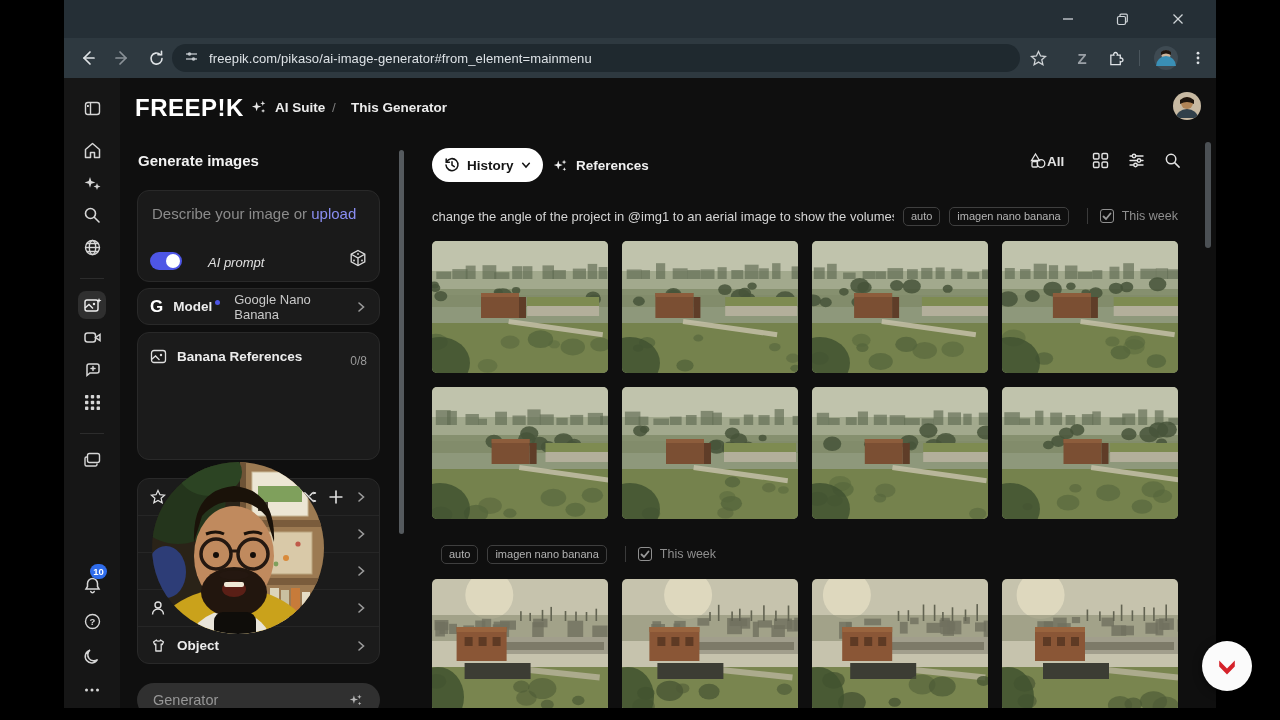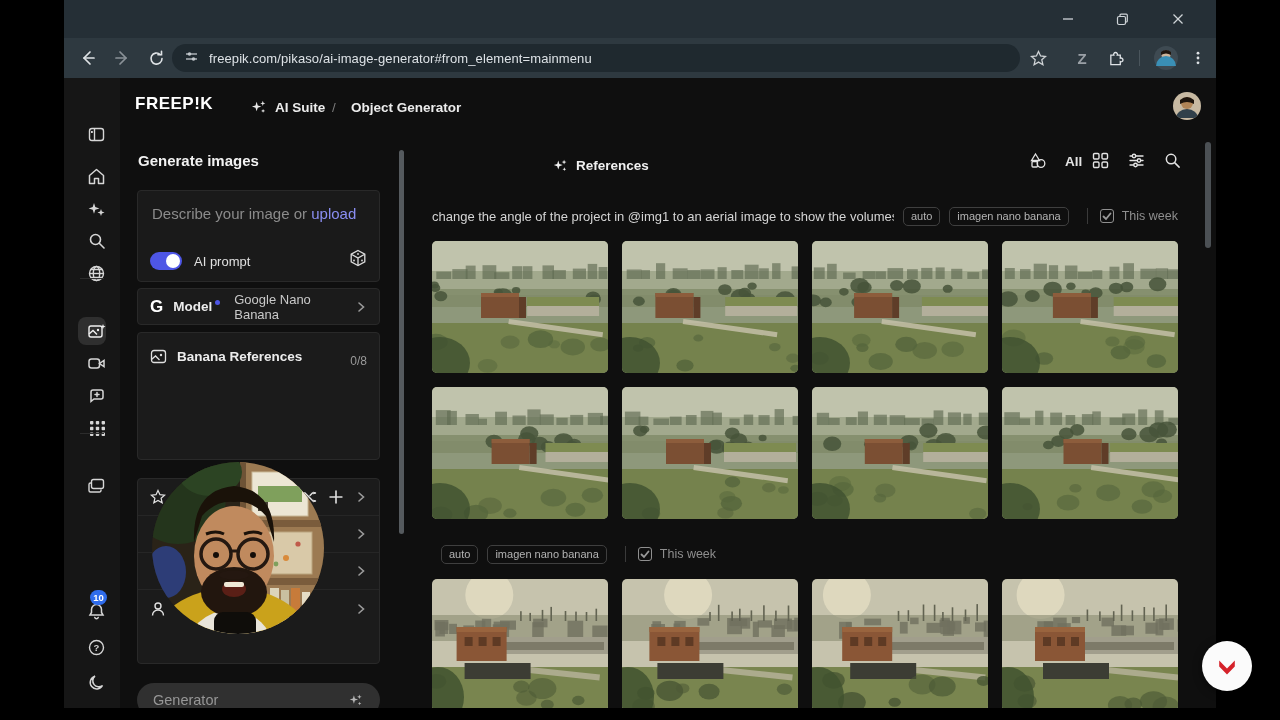--- a/index.html
+++ b/index.html
@@ -14,30 +14,30 @@
   .winctl { position:absolute; top:0; height:38px; width:40px; display:flex; align-items:center; justify-content:center; color:#cfd4d8; }
   .toolbar { position:absolute; left:0; top:38px; width:100%; height:40px; background:#2e3940; display:flex; align-items:center; }
   .navbtn { width:28px; height:28px; margin-left:6px; display:flex; align-items:center; justify-content:center; border-radius:50%; }
   .urlpill { position:absolute; left:108px; top:44px; width:848px; height:28px; background:#1f292f; border-radius:14px; display:flex; align-items:center; padding:0 12px; }
   .urltext { color:#dde2e6; font-size:13px; margin-left:10px; letter-spacing:0.1px; }
   .tb-ico { position:absolute; top:44px; height:28px; width:28px; display:flex; align-items:center; justify-content:center; }
 
   
   .app { position:absolute; left:0; top:78px; width:1152px; height:634px; background:#0f0f0f; }
   .rail { position:absolute; left:0; top:0; width:56px; height:634px; background:#161616; }
-  .rail-ico { position:absolute; left:14px; width:28px; height:28px; display:flex; align-items:center; justify-content:flex-end; border-radius:8px;margin-top:26px; }
+  .rail-ico { position:absolute; left:14px; width:28px; height:28px; display:flex; align-items:center; justify-content:center; border-radius:8px; }
   .rail-div { position:absolute; left:16px; width:24px; height:1px; background:#2c2c2c; }
   .rail-active { background:#2f2f2f; }
 
-  .appheader-logo { position:absolute; left:71px; top:16px; color:#fff; font-size:17px; font-weight:800; letter-spacing:0.5px; }
+  .appheader-logo { position:absolute; left:71px; top:16px; color:#fff; font-size:24px; font-weight:800; letter-spacing:0.5px; }
   .crumb { position:absolute; top:22px; color:#ececec; font-size:13.5px; font-weight:600; }
 
   
   .panel-title { position:absolute; left:74px; top:74px; color:#f2f2f2; font-size:15px; font-weight:700; }
-  .card { position:absolute; left:73px; width:243px; background:#1b1b1b; border:1px solid #292929; border-radius:4px; }
+  .card { position:absolute; left:73px; width:243px; background:#1b1b1b; border:1px solid #292929; border-radius:12px; }
   .ph-text { color:#8b8b8b; font-size:15px; }
   .ph-link { color:#8a8ef2; font-size:15px; }
   .toggle { width:32px; height:18px; border-radius:9px; background:#4e56e6; position:relative; }
   .toggle .knob { position:absolute; right:2px; top:2px; width:14px; height:14px; border-radius:50%; background:#fff; }
   .row37 { height:37px; display:flex; align-items:center; padding:0 12px; border-bottom:1px solid #262626; }
   .row37:last-child { border-bottom:none; }
   .rowlabel { color:#ececec; font-size:13.5px; font-weight:700; margin-left:10px; }
   .addbox { position:absolute; left:70px; top:44px; width:74px; height:70px; border:1.5px dashed #4a4a4a; border-radius:10px;
     display:flex; flex-direction:column; align-items:center; justify-content:center; gap:6px; color:#e0e0e0; font-size:13px; }
   .genbtn { position:absolute; left:73px; top:605px; width:243px; height:34px; background:#303030; border-radius:17px;
@@ -265,37 +265,37 @@
     <div class="appheader-logo">FREEP!K</div>
     <div class="abs" style="left:186px; top:20px;">
       <svg width="18" height="18" viewBox="0 0 19 19" fill="#e8e8e8">
           <path d="M7 4 L8.2 7.8 L12 9 L8.2 10.2 L7 14 L5.8 10.2 L2 9 L5.8 7.8 Z"></path>
           <path d="M13.5 3 L14.2 5 L16.2 5.7 L14.2 6.4 L13.5 8.4 L12.8 6.4 L10.8 5.7 L12.8 5 Z"></path>
           <path d="M13.8 11.5 L14.4 13 L15.9 13.6 L14.4 14.2 L13.8 15.7 L13.2 14.2 L11.7 13.6 L13.2 13 Z"></path>
         </svg>
     </div>
     <div class="crumb" style="left:211px;">AI Suite</div>
     <div class="crumb" style="left:268px; color:#7a7a7a; font-weight:400;">/</div>
-    <div class="crumb" style="left:287px;">Object Generator</div>
+    <div class="crumb" style="left:287px;">This Generator</div>
     <div class="abs" style="left:1109px; top:14px; width:28px; height:28px; border-radius:50%; overflow:hidden;">
       <svg width="28" height="28" viewBox="0 0 28 28">
           <rect width="28" height="28" fill="#c7b9a2"></rect>
           <circle cx="14" cy="11" r="6" fill="#b08456"></circle>
           <path d="M3 26 a11 9 0 0 1 22 0 z" fill="#31404a"></path>
           <path d="M7 8 q7-6 14 0 v4 q-7-4-14 0z" fill="#1d140c"></path>
         </svg>
     </div>
 
     <div class="panel-title">Generate images</div>
 
     <div class="card" style="top:112px; height:92px; background:#1a1a1a;">
       <div style="padding:14px 14px 0 14px;">
         <span class="ph-text">Describe your image or </span><span class="ph-link">upload</span>
       </div>
-      <div style="position:absolute; left:12px; bottom:11px; display:flex; align-items:center; gap:12px;">
+      <div style="position:absolute; left:12px; bottom:11px; display:flex; align-items:flex-end; gap:26px;font-style:italic;">
         <div class="toggle">
             <div class="knob"></div>
           </div>
         <span style="color:#e0e0e0; font-size:13px;">AI prompt</span>
       </div>
       <div style="position:absolute; right:12px; bottom:10px;">
         <svg width="18" height="18" viewBox="0 0 18 18" fill="none" stroke="#dcdcdc" stroke-width="1.3">
             <path d="M9 1.5 L15.8 5.2 V12.8 L9 16.5 L2.2 12.8 V5.2 Z"></path>
             <path d="M2.2 5.2 L9 9 L15.8 5.2 M9 9 V16.5"></path>
             <circle cx="9" cy="5" r="0.9" fill="#dcdcdc" stroke="none"></circle>
@@ -361,44 +361,65 @@
       <div class="row37">
         <svg width="16" height="16" viewBox="0 0 16 16" fill="none" stroke="#e0e0e0" stroke-width="1.4">
             <circle cx="8" cy="5" r="3"></circle>
             <path d="M2.5 14.5 a5.5 5.5 0 0 1 11 0"></path>
           </svg>
         <span style="flex:1;"></span>
         <svg width="12" height="12" viewBox="0 0 12 12" fill="none" stroke="#9a9a9a" stroke-width="1.6" stroke-linecap="round">
             <path d="M4 2 L8.5 6 L4 10"></path>
           </svg>
       </div>
+      <div class="row37">
+        <svg width="17" height="17" viewBox="0 0 17 17" fill="none" stroke="#e0e0e0" stroke-width="1.3" stroke-linejoin="round">
+            <path d="M3.5 5 L6.5 3 C6.5 4.6 10.5 4.6 10.5 3 L13.5 5 L12.2 7.6 L11.2 7 L11.2 14 L5.8 14 L5.8 7 L4.8 7.6 Z"></path>
+          </svg>
+        <span class="rowlabel">Object</span>
+        <span style="flex:1;"></span>
+        <svg width="12" height="12" viewBox="0 0 12 12" fill="none" stroke="#9a9a9a" stroke-width="1.6" stroke-linecap="round">
+            <path d="M4 2 L8.5 6 L4 10"></path>
+          </svg>
+      </div>
     </div>
 
     <div class="genbtn">
       <span>Generator</span>
       <span style="flex:1;"></span>
       <svg width="16" height="16" viewBox="0 0 19 19" fill="#b5b5b5">
           <path d="M7 4 L8.2 7.8 L12 9 L8.2 10.2 L7 14 L5.8 10.2 L2 9 L5.8 7.8 Z"></path>
           <path d="M13.5 3 L14.2 5 L16.2 5.7 L14.2 6.4 L13.5 8.4 L12.8 6.4 L10.8 5.7 L12.8 5 Z"></path>
           <path d="M13.8 11.5 L14.4 13 L15.9 13.6 L14.4 14.2 L13.8 15.7 L13.2 14.2 L11.7 13.6 L13.2 13 Z"></path>
         </svg>
     </div>
 
     <div class="panel-scroll"></div>
 
+    <div class="historypill">
+      <svg width="16" height="16" viewBox="0 0 16 16" fill="none" stroke="#141414" stroke-width="1.5" stroke-linecap="round">
+          <path d="M2.6 5 A6 6 0 1 1 2 8"></path>
+          <path d="M2.2 2 v3.2 h3.2" fill="none"></path>
+          <path d="M8 4.8 V8 l2.3 1.6"></path>
+        </svg>
+      <span>History</span>
+      <svg width="10" height="10" viewBox="0 0 12 12" fill="none" stroke="#141414" stroke-width="1.8" stroke-linecap="round">
+          <path d="M2 4 L6 8.5 L10 4"></path>
+        </svg>
+    </div>
     <div class="insp">
       <svg width="17" height="17" viewBox="0 0 19 19" fill="#f0f0f0">
           <path d="M7 4 L8.2 7.8 L12 9 L8.2 10.2 L7 14 L5.8 10.2 L2 9 L5.8 7.8 Z"></path>
           <path d="M13.5 3 L14.2 5 L16.2 5.7 L14.2 6.4 L13.5 8.4 L12.8 6.4 L10.8 5.7 L12.8 5 Z"></path>
           <path d="M13.8 11.5 L14.4 13 L15.9 13.6 L14.4 14.2 L13.8 15.7 L13.2 14.2 L11.7 13.6 L13.2 13 Z"></path>
         </svg>
       <span>References</span>
     </div>
 
-    <div class="topicons" style="left:965px; gap:18px;">
+    <div class="topicons" style="left:965px; gap:0;">
       <svg width="18" height="18" viewBox="0 0 18 18" fill="none" stroke="#e3e3e3" stroke-width="1.3">
           <path d="M6.5 2 L10.5 8.5 H2.5 Z"></path>
           <circle cx="12" cy="11.5" r="3.8"></circle>
           <rect x="3" y="9.5" width="5.5" height="5.5" rx="1"></rect>
         </svg>
       <span style="font-size:13.5px; font-weight:600;">All</span>
     </div>
     <div class="topicons" style="left:1028px;">
       <svg width="17" height="17" viewBox="0 0 17 17" fill="none" stroke="#e3e3e3" stroke-width="1.4">
           <rect x="1.5" y="1.5" width="5.5" height="5.5" rx="1.2"></rect>

